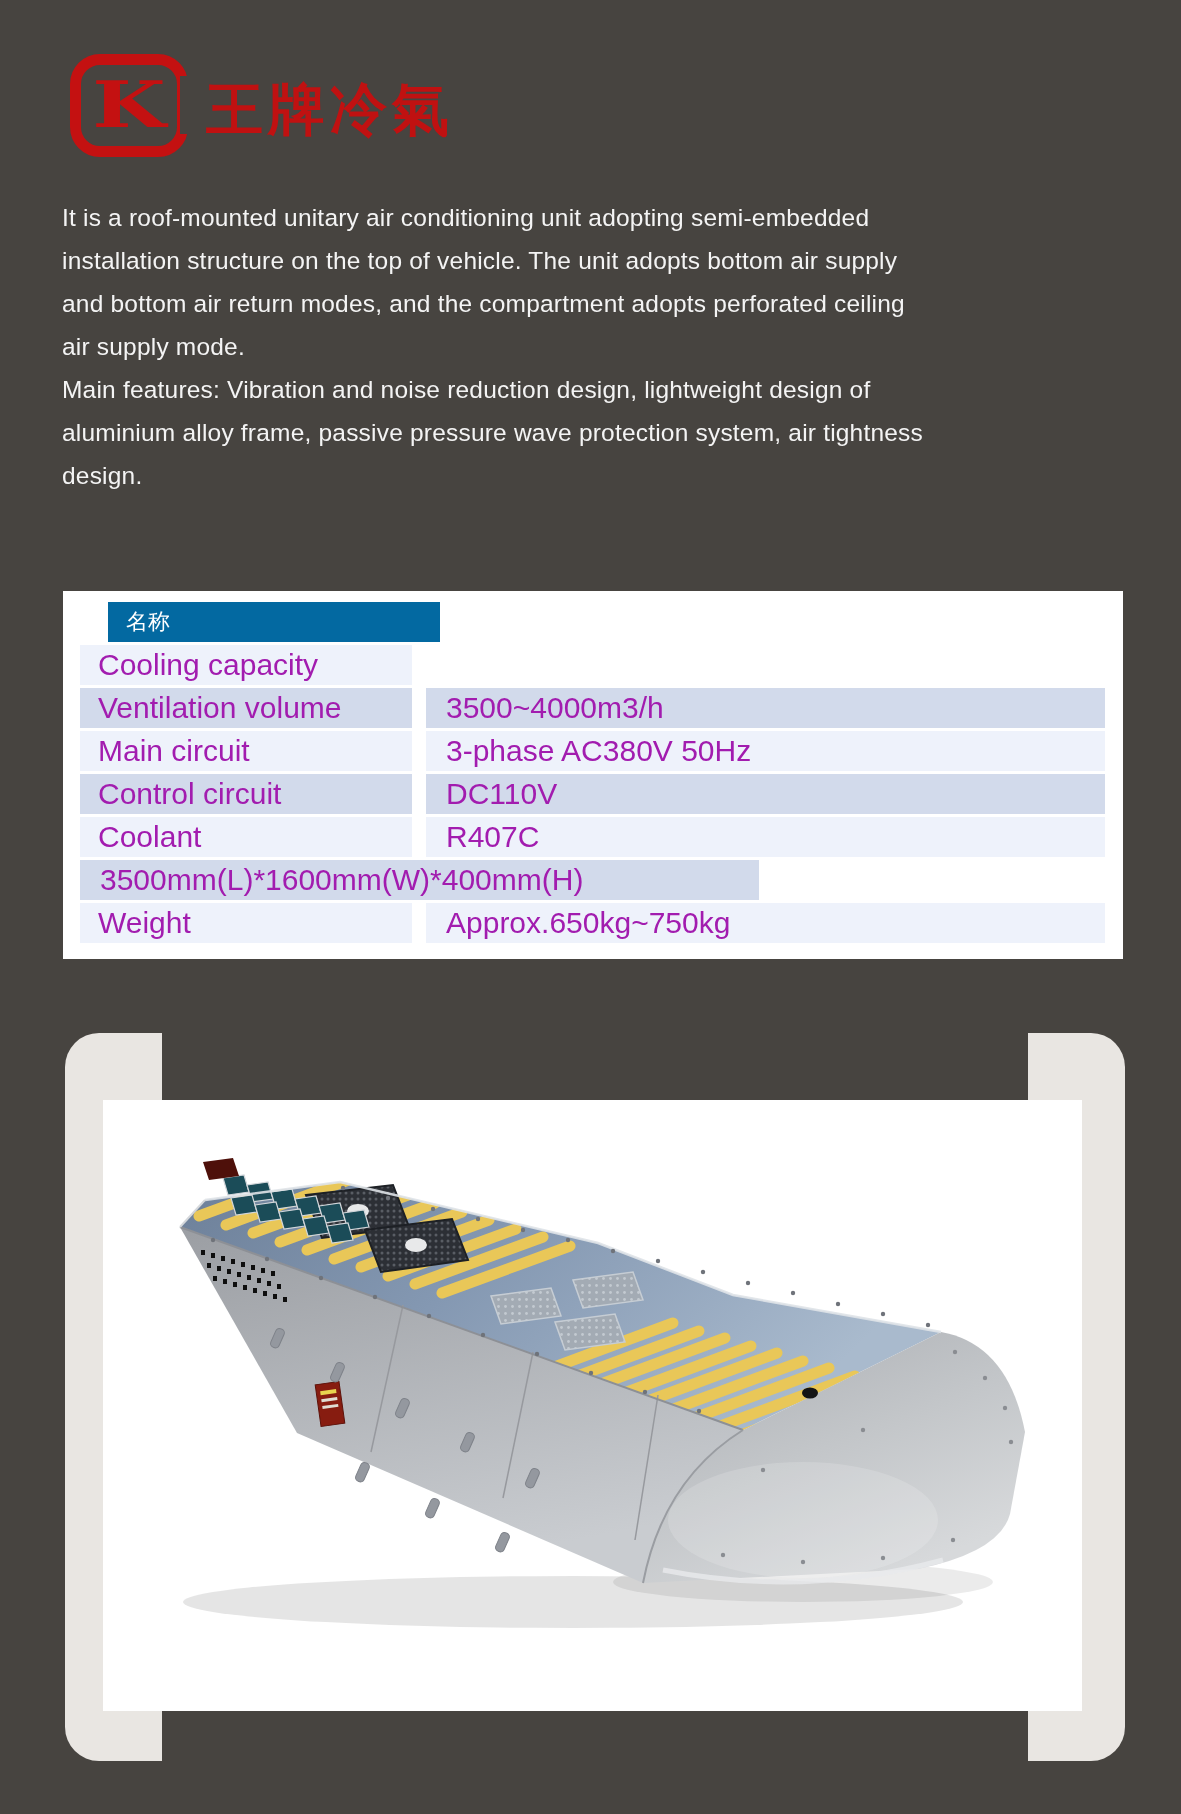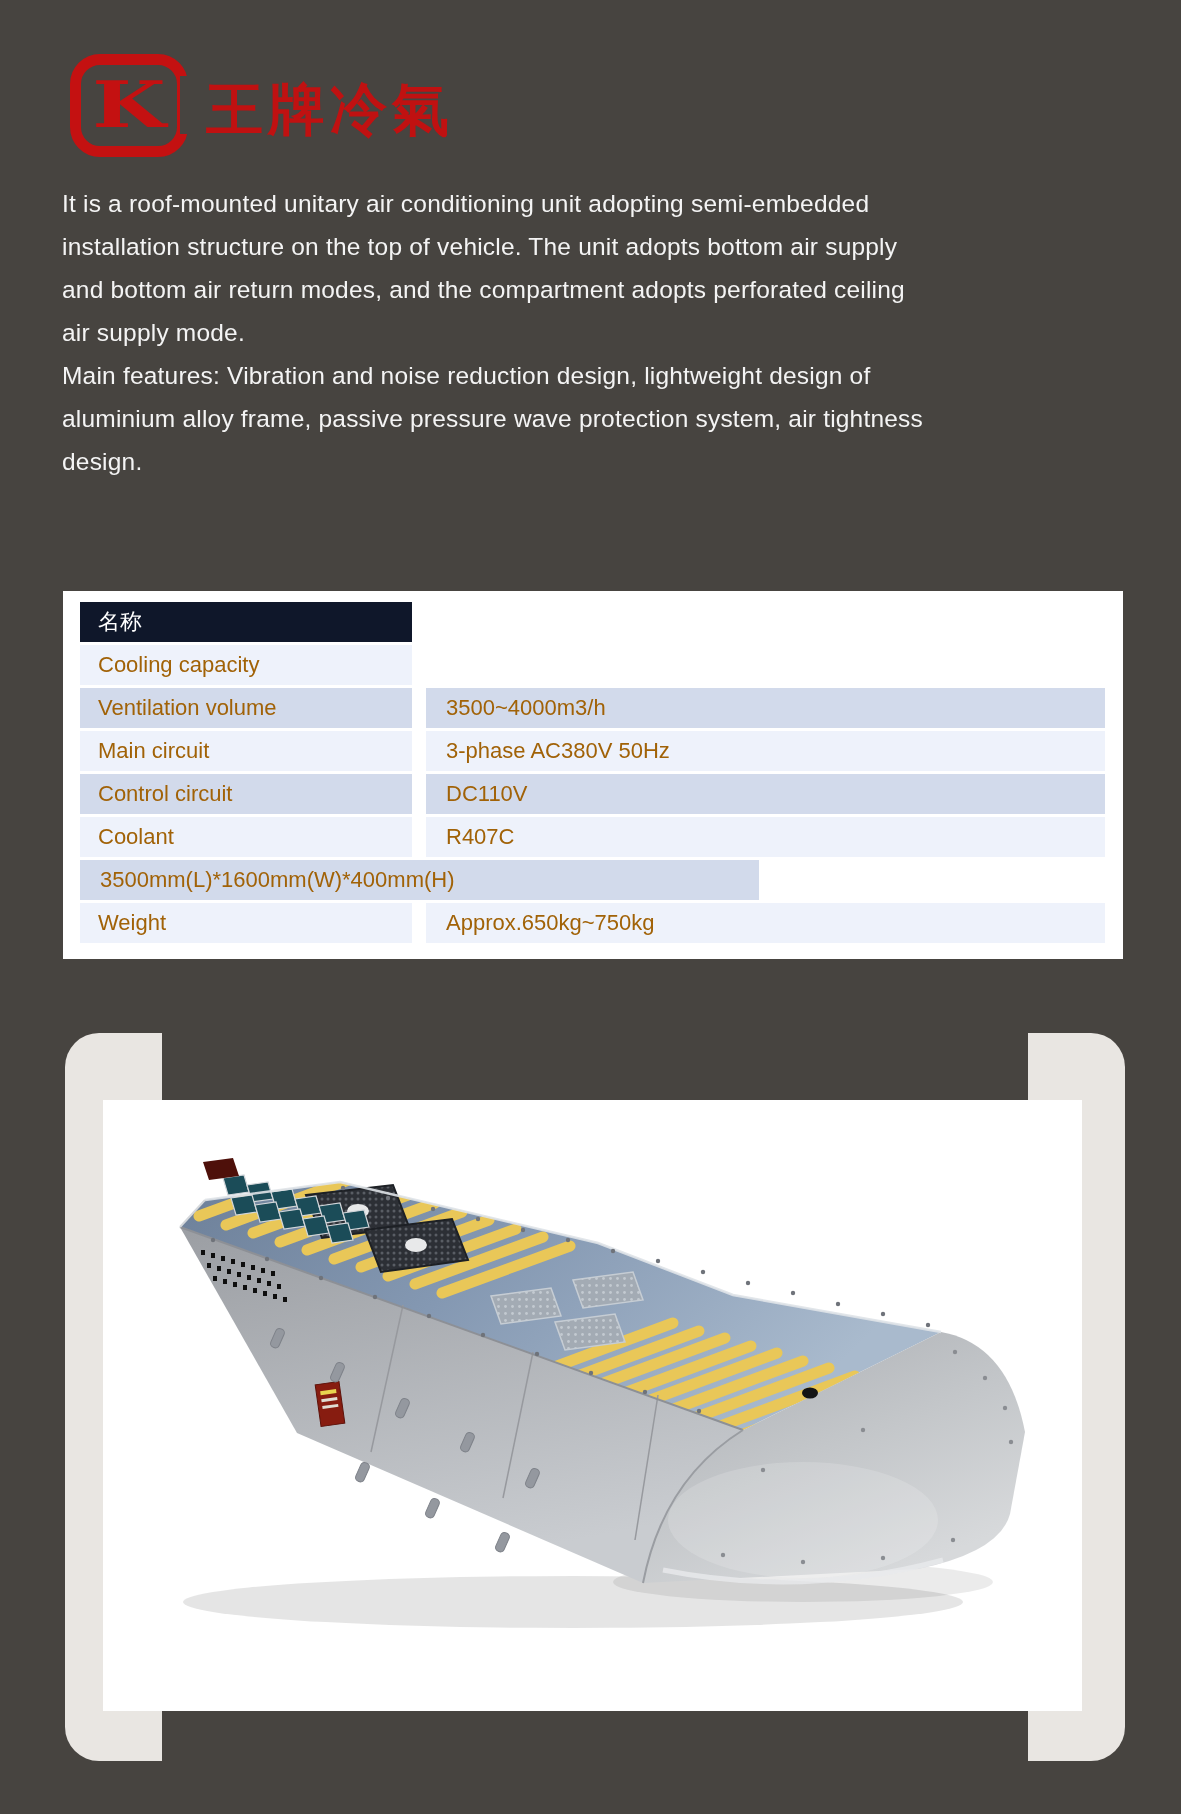--- a/index.html
+++ b/index.html
@@ -13,32 +13,32 @@
   #logo-notch{position:absolute;left:110px;top:26px;width:10px;height:58px;background:#474440;}
   #logo-k{position:absolute;left:6px;top:8px;width:106px;height:92px;display:flex;
           align-items:center;justify-content:center;color:#c41111;
           font-family:"DejaVu Serif",serif;font-weight:bold;font-size:64px;
           transform:scaleX(1.32);}
   #brand-text{position:absolute;left:136px;top:22px;color:#c01111;font-weight:bold;
               font-size:57px;letter-spacing:5px;font-family:Liberation Sans, sans-serif;
               white-space:nowrap;}
 
   
-  #description{position:absolute;left:62px;top:182px;width:892px;color:#f4f4f4;
+  #description{position:absolute;left:62px;top:196px;width:892px;color:#f4f4f4;
                font-size:24.5px;line-height:43px;white-space:pre-line;letter-spacing:.2px;}
 
   
   #spec-panel{position:absolute;left:63px;top:591px;width:1060px;height:368px;background:#ffffff;}
   .trow{position:absolute;left:17px;height:40px;display:flex;}
   .trow .c1{width:332px;margin-right:14px;display:flex;align-items:center;padding-left:18px;
             box-sizing:border-box;}
   .trow .c2{width:679px;display:flex;align-items:center;padding-left:20px;box-sizing:border-box;}
   #thead{top:11px;}
-  #thead .c1,#thead .c2{background:#0f172a;color:#ffffff;font-size:22px;}
-  .drow .c1,.drow .c2{font-size:22px;color:#a16207;}
+  #thead .c1,#thead .c2{background:#0369a1;color:#ffffff;font-size:22px;margin-left:28px;}
+  .drow .c1,.drow .c2{font-size:30px;color:#a21caf;}
   .drow:nth-child(odd) .c1,.drow:nth-child(odd) .c2{background:#d2daeb;}
   .drow:nth-child(even) .c1,.drow:nth-child(even) .c2{background:#eef2fb;}
 
   
   #photo-frame{position:absolute;left:65px;top:1033px;width:1060px;height:728px;
                background:#e9e6e2;border-radius:34px;}
   .frame-gap{position:absolute;left:97px;width:866px;background:#474440;}
   #frame-gap-top{top:0;height:67px;}
   #frame-gap-bottom{top:676px;height:52px;}
   #photo-area{position:absolute;left:103px;top:1100px;width:979px;height:611px;background:#ffffff;}

